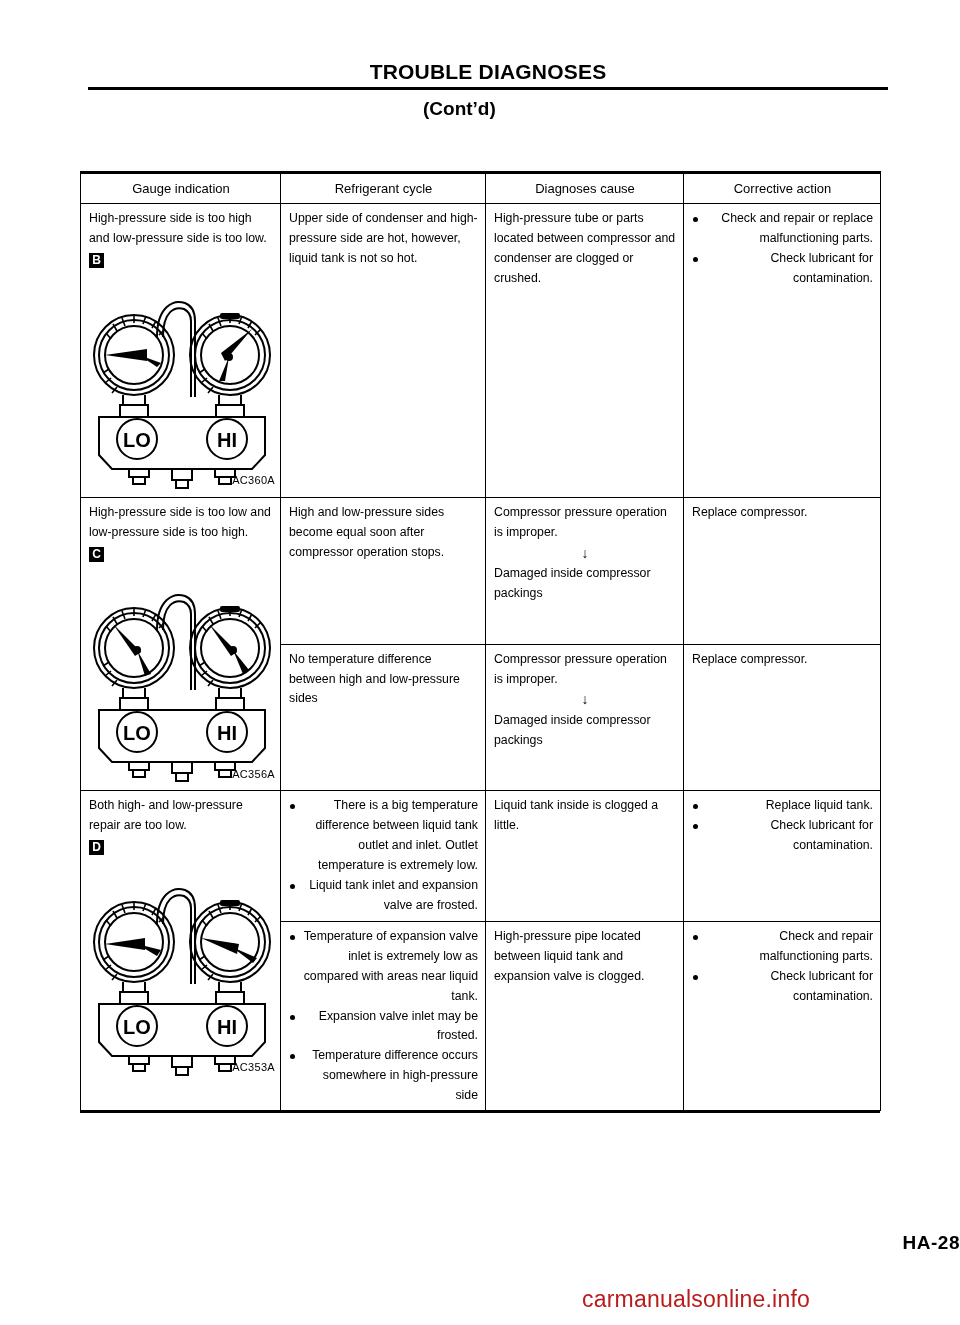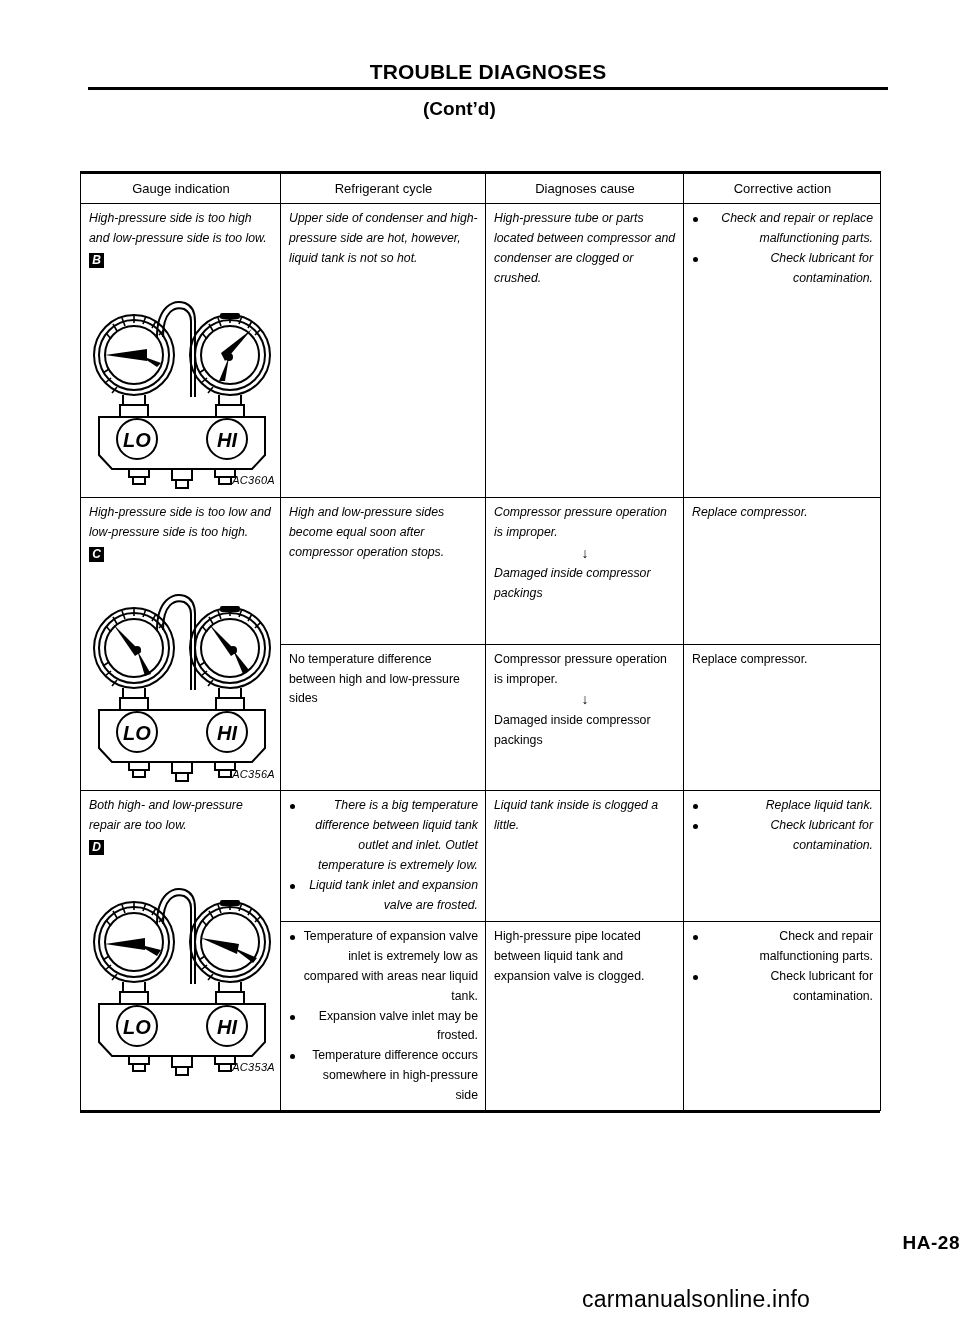--- a/index.html
+++ b/index.html
@@ -92,21 +92,20 @@
     border-bottom: 1.5px solid #000;
   }
   table.diag th:first-child, table.diag td:first-child {
     border-left: 1.5px solid #000;
   }
   table.diag th:last-child, table.diag td:last-child {
     border-right: 1.5px solid #000;
   }
   .grp-top > td {
     border-top: 1.5px solid #000;
-    font-style: italic;
   }
   .sub-top > td {
     border-top: 1px solid #000;
   }
   .tbl-bottom {
     height: 3px;
     background: #000;
     width: 800px;
     margin-top: -1px;
   }
@@ -184,21 +183,21 @@
     text-align: right;
     font-size: 19px;
     font-weight: bold;
     letter-spacing: 0.5px;
   }
   .watermark {
     position: absolute;
     right: 22px;
     top: 1286px;
     font-size: 23px;
-    color: #000000;
+    color: #b91c1c;
     letter-spacing: 0.2px;
   }
 </style>
 </head>
 <body>
 
 <div class="page">
 
   <div class="header-wrap">
     <div class="doc-title">TROUBLE DIAGNOSES</div>

